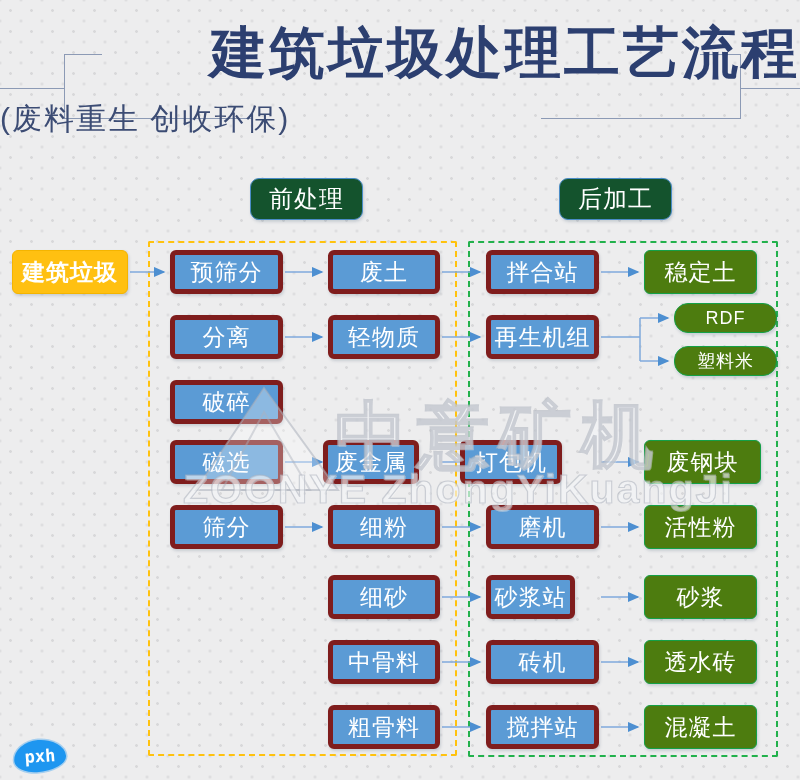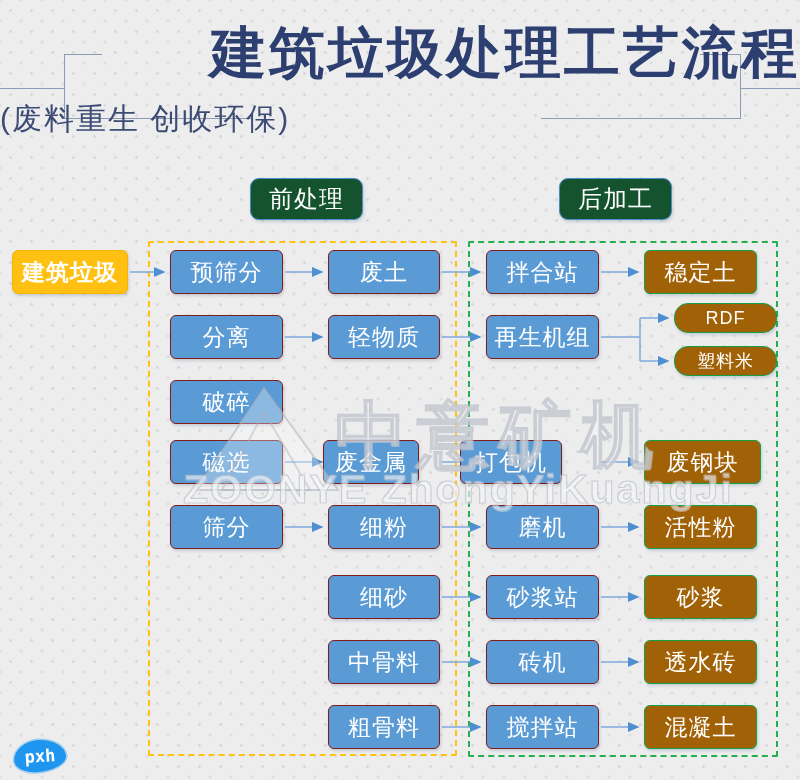--- a/index.html
+++ b/index.html
@@ -37,22 +37,22 @@
   .zone.yellow { border-color:#FFC20E; left:148px; top:241px; width:309px; height:515px; }
   .zone.green  { border-color:#22B14C; left:468px; top:241px; width:310px; height:516px; }
 
   
   .node {
     position:absolute; height:44px; border-radius:6px; z-index:4;
     display:flex; align-items:center; justify-content:center;
     color:#FFFFFF; font-size:23px; letter-spacing:1px;
     box-shadow:1px 2px 3px rgba(90,110,130,0.25);
   }
-  .node.blue   { background:#5B9BD5; border:1px solid #7f1d1d; }
-  .node.green  { background:#a16207; border:1px solid #14A047; }
+  .node.blue   { background:#5B9BD5; border:5px solid #7f1d1d; }
+  .node.green  { background:#4d7c0f; border:1px solid #14A047; }
   .node.yellow { background:#FFC011; border:1px solid #F4B400; font-weight:bold; }
   .node.small  { height:30px; font-size:18px; border-radius:14px; }
   .header-node {
     position:absolute; top:178px; height:42px; width:113px; border-radius:9px; z-index:4;
     background:#14532d; border:1px solid #4A8CC7;
     display:flex; align-items:center; justify-content:center;
     color:#fff; font-size:24px; letter-spacing:1px;
     box-shadow:1px 2px 3px rgba(90,110,130,0.25);
   }
 
@@ -163,21 +163,21 @@
 <div class="node blue" style="left:323px;top:440px;width:96px">废金属</div>
 <div class="node blue" style="left:460px;top:440px;width:102px">打包机</div>
 <div class="node green" style="left:644px;top:440px;width:117px">废钢块</div>
 
 <div class="node blue" style="left:170px;top:505px;width:113px">筛分</div>
 <div class="node blue" style="left:328px;top:505px;width:112px">细粉</div>
 <div class="node blue" style="left:486px;top:505px;width:113px">磨机</div>
 <div class="node green" style="left:644px;top:505px;width:113px">活性粉</div>
 
 <div class="node blue" style="left:328px;top:575px;width:112px">细砂</div>
-<div class="node blue" style="left:486px;top:575px;width:113px">砂浆站</div>
+<div class="node blue" style="left:486px;top:575px;width:89px">砂浆站</div>
 <div class="node green" style="left:644px;top:575px;width:113px">砂浆</div>
 
 <div class="node blue" style="left:328px;top:640px;width:112px">中骨料</div>
 <div class="node blue" style="left:486px;top:640px;width:113px">砖机</div>
 <div class="node green" style="left:644px;top:640px;width:113px">透水砖</div>
 
 <div class="node blue" style="left:328px;top:705px;width:112px">粗骨料</div>
 <div class="node blue" style="left:486px;top:705px;width:113px">搅拌站</div>
 <div class="node green" style="left:644px;top:705px;width:113px">混凝土</div>
 

